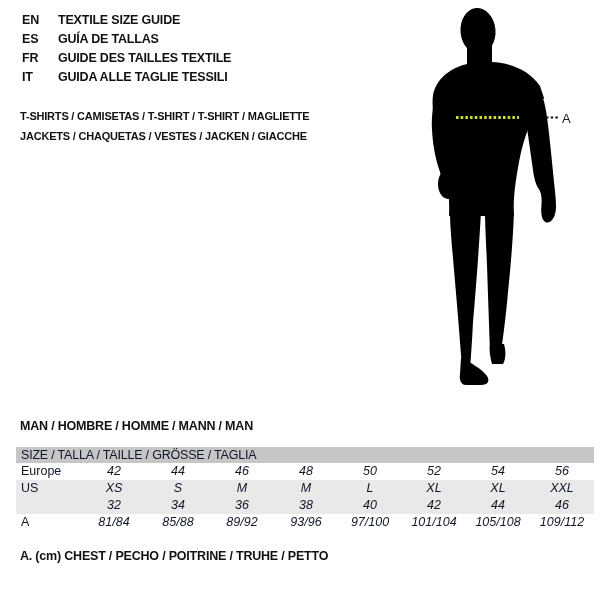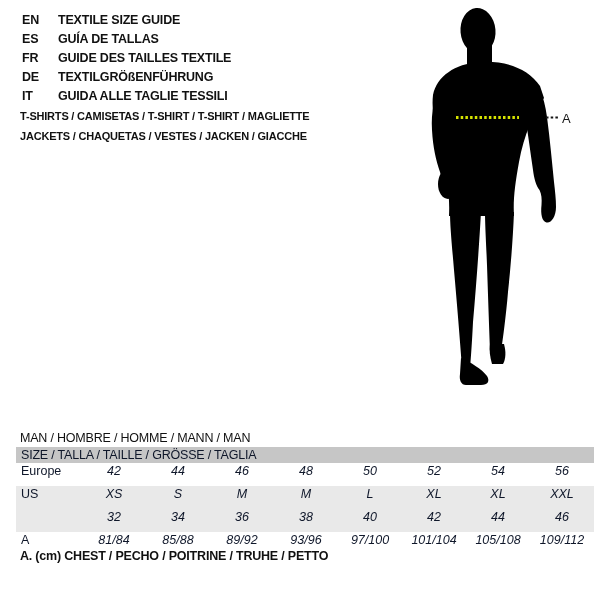--- a/index.html
+++ b/index.html
@@ -12,25 +12,25 @@
   .lang-row{display:flex;height:19px;line-height:19px;}
   .lang-code{width:36px;font-size:12.5px;font-weight:700;letter-spacing:-0.2px;}
   .lang-label{font-size:12.5px;font-weight:700;letter-spacing:-0.2px;white-space:nowrap;}
   
   .cat-block{position:absolute;left:20px;top:106px;}
   .cat-line{font-size:11px;font-weight:700;letter-spacing:-0.2px;line-height:20px;white-space:nowrap;}
   
   .figure-wrap{position:absolute;left:400px;top:0;width:200px;height:400px;}
   .measure-a-text{font-size:13px;font-family:"Liberation Sans",sans-serif;fill:#161616;}
   
-  .section-title{position:absolute;left:20px;top:419px;font-size:12.5px;font-weight:400;letter-spacing:-0.2px;margin-top:12px;}
+  .section-title{position:absolute;left:20px;top:419px;font-size:12.5px;font-weight:700;letter-spacing:-0.2px;}
   
   .size-table{position:absolute;left:16px;top:447px;width:578px;font-size:12.5px;color:#0f172a;}
   .tbl-header{height:16px;line-height:16px;background:var(--header-bg,#c6c6c6);padding-left:5px;letter-spacing:-0.2px;}
-  .tbl-row{display:grid;grid-template-columns:66px repeat(8,1fr);height:23px;line-height:17px;}
+  .tbl-row{display:grid;grid-template-columns:66px repeat(8,1fr);height:17px;line-height:17px;}
   .tbl-row.shaded{background:var(--shaded-bg,#e9e9e9);}
   .tbl-label{text-align:left;padding-left:5px;}
   .tbl-cell{text-align:center;font-style:italic;}
   
   .footnote{position:absolute;left:20px;top:549px;font-size:12.5px;font-weight:700;letter-spacing:-0.2px;}
 </style>
 </head>
 <body>
 
 <div class="page">
@@ -40,24 +40,20 @@
       <span class="lang-code">EN</span>
       <span class="lang-label">TEXTILE SIZE GUIDE</span>
     </div>
     <div class="lang-row">
       <span class="lang-code">ES</span>
       <span class="lang-label">GUÍA DE TALLAS</span>
     </div>
     <div class="lang-row">
       <span class="lang-code">FR</span>
       <span class="lang-label">GUIDE DES TAILLES TEXTILE</span>
-    </div>
-    <div class="lang-row">
-      <span class="lang-code">DE</span>
-      <span class="lang-label">TEXTILGRÖßENFÜHRUNG</span>
     </div>
     <div class="lang-row">
       <span class="lang-code">IT</span>
       <span class="lang-label">GUIDA ALLE TAGLIE TESSILI</span>
     </div>
   </div>
 
   <div class="cat-block">
     <div class="cat-line">T-SHIRTS / CAMISETAS / T-SHIRT / T-SHIRT / MAGLIETTE</div>
     <div class="cat-line">JACKETS / CHAQUETAS / VESTES / JACKEN / GIACCHE</div>

